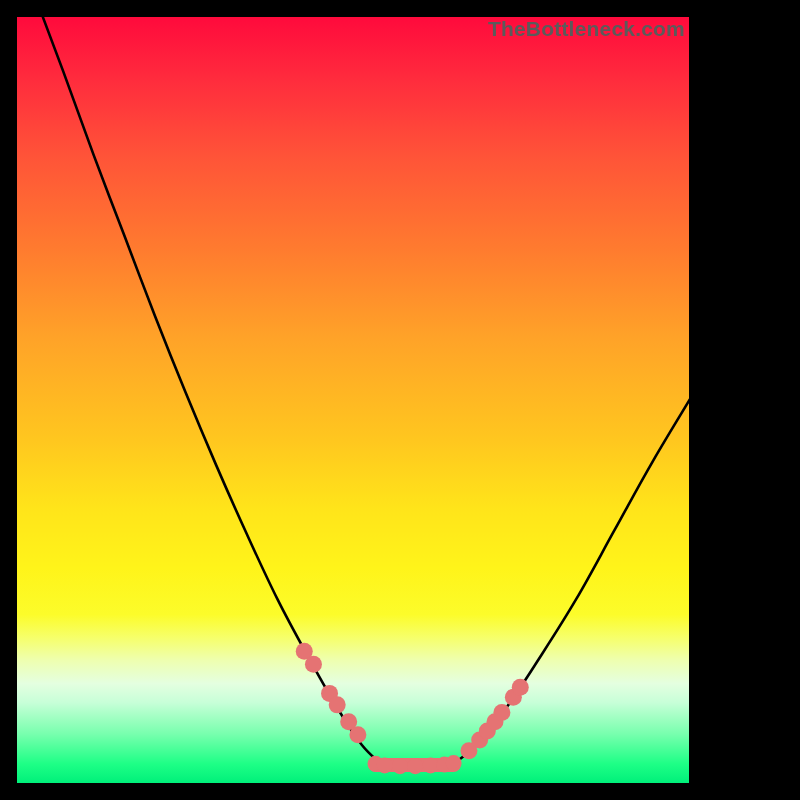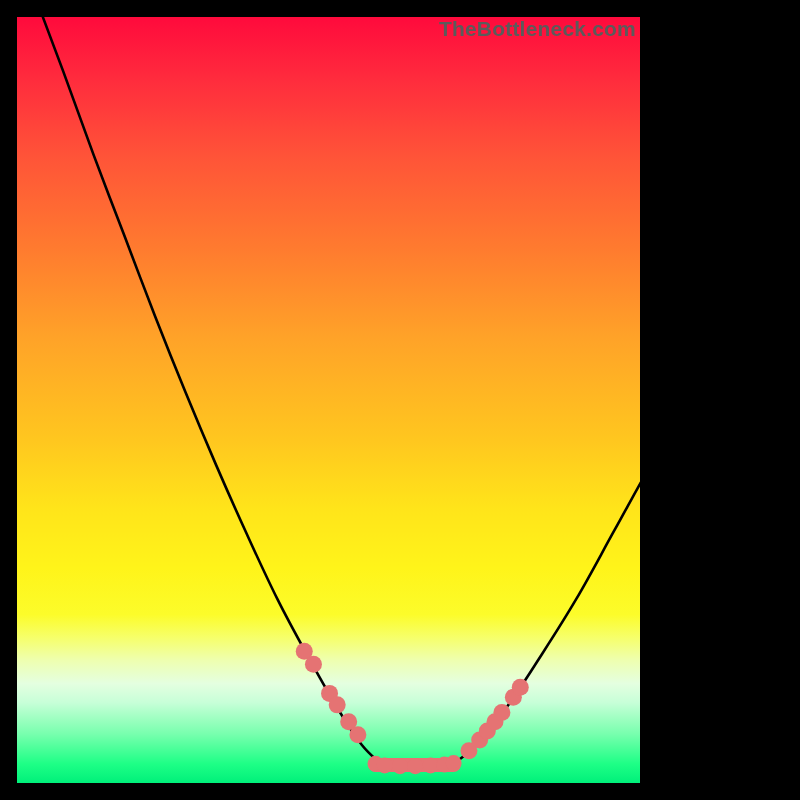--- a/index.html
+++ b/index.html
@@ -14,21 +14,21 @@
   .frame {
     position: relative;
     width: 800px;
     height: 800px;
     background: #000;
   }
   .plot {
     position: absolute;
     left: 17px;
     top: 17px;
-    width: 623px;
+    width: 672px;
     height: 766px;
     background: linear-gradient(
       to bottom,
       #ff0a3c 0%,
       #ff2b3d 8%,
       #ff5338 18%,
       #ff7a2f 30%,
       #ffa328 42%,
       #ffc61f 55%,
       #ffe41a 64%,

